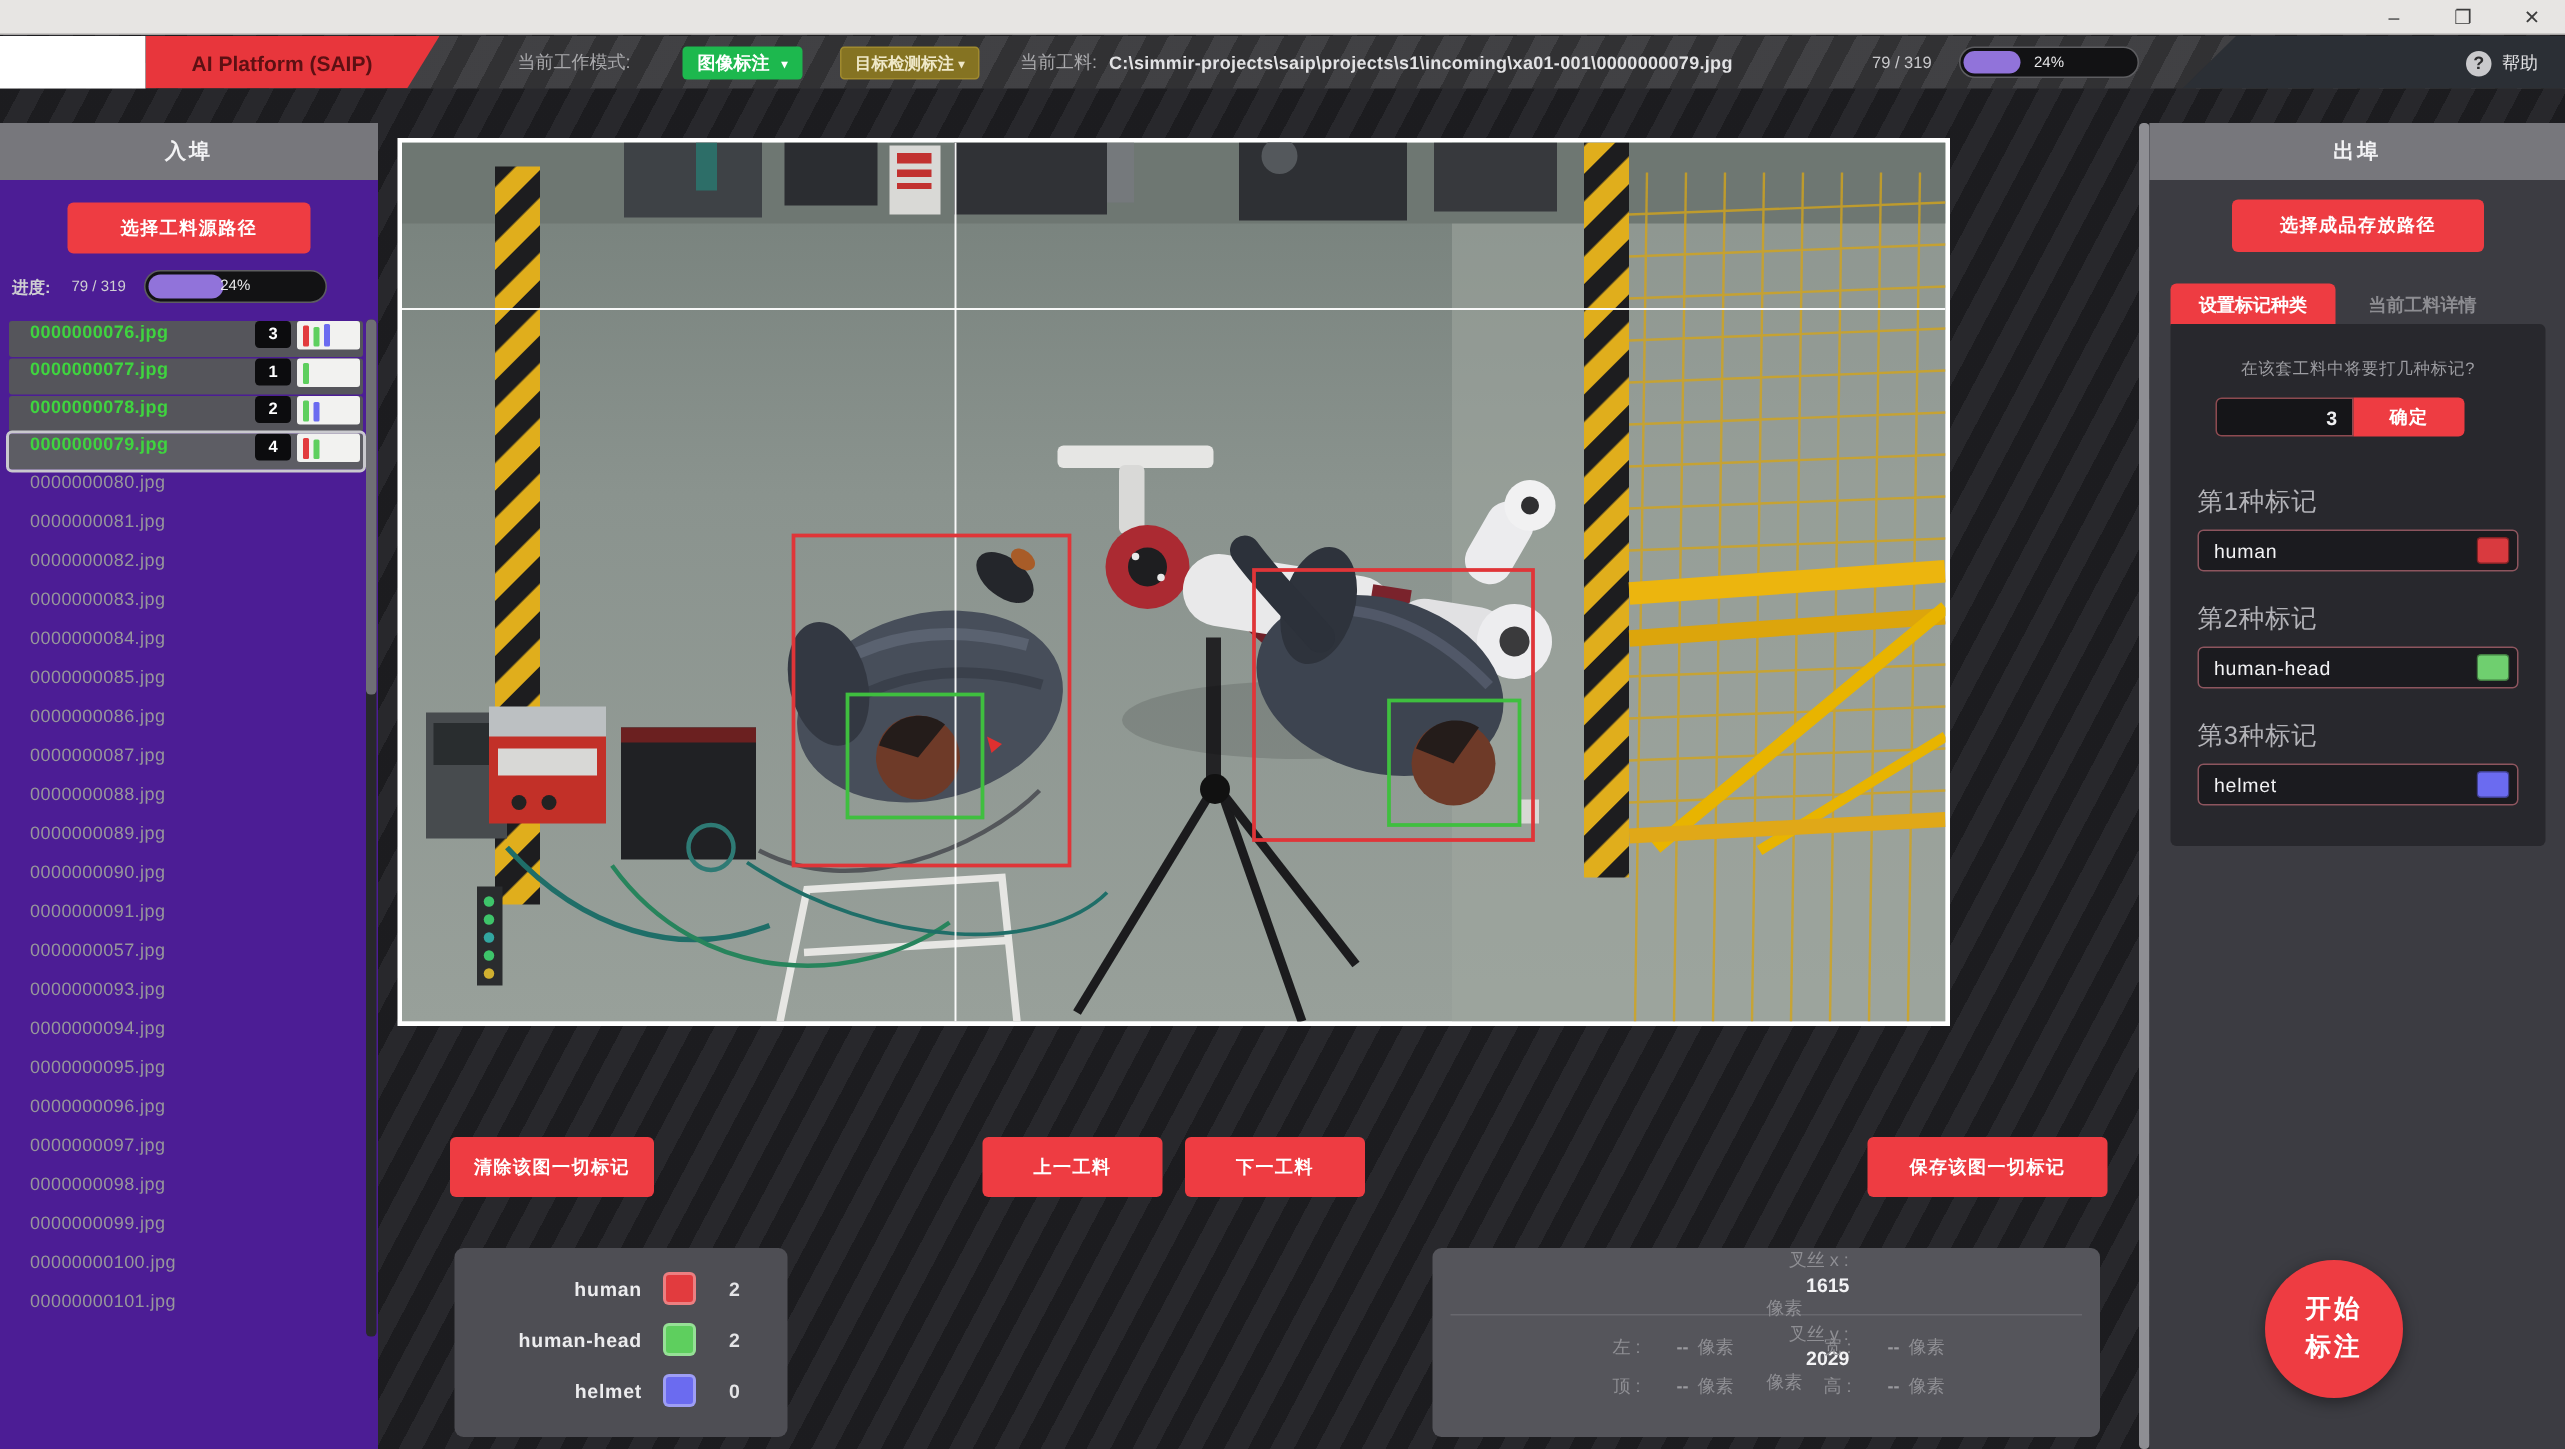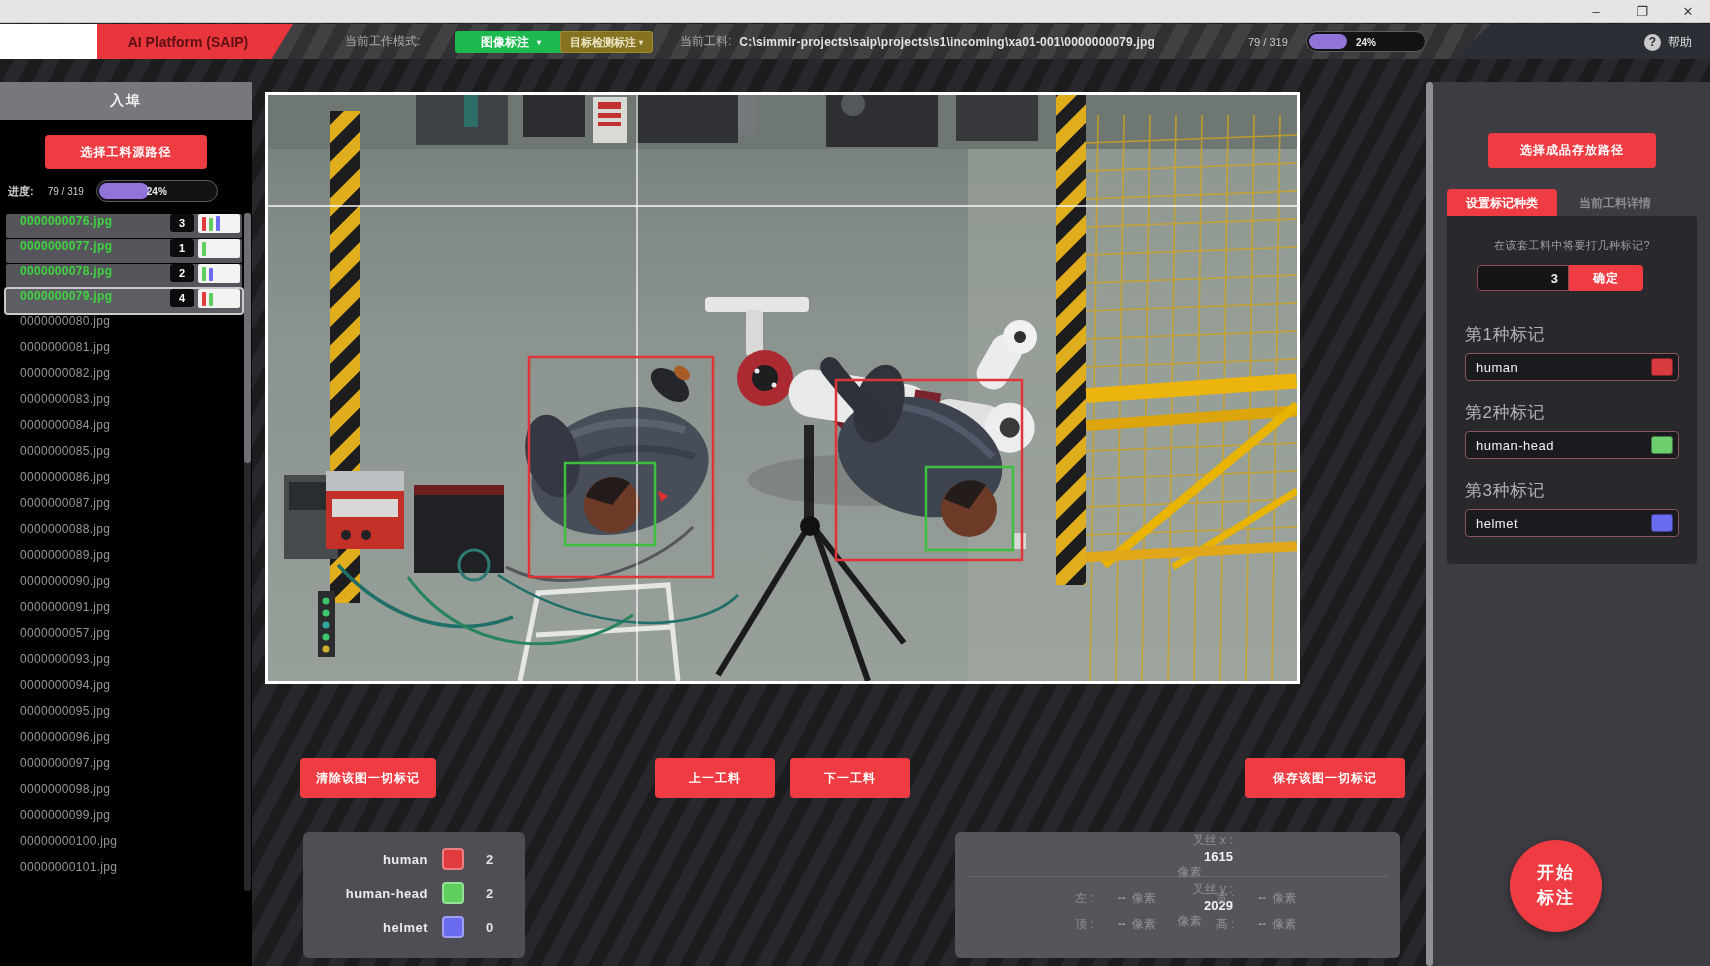--- a/index.html
+++ b/index.html
@@ -23,41 +23,41 @@
     background-image:repeating-linear-gradient(118deg, rgba(0,0,0,0.20) 0 13px, rgba(255,255,255,0.02) 13px 27px); }
   #logo-white { position:absolute; left:0; top:0; width:97px; height:35px; background:#ffffff; }
   #brand-banner { position:absolute; left:97px; top:0; width:196px; height:35px; background:#e8363c;
     clip-path:polygon(0 0,100% 0,89% 100%,0 100%);
     display:flex; align-items:center; justify-content:center; }
   #brand-banner span { color:#5d1013; font-weight:bold; font-size:14px; padding-right:14px; }
   .hdr-label { position:absolute; top:0; height:35px; display:flex; align-items:center; color:#a9a9ac; font-size:12px; }
   #mode-label { left:345px; }
   #file-row { left:680px; }
   #file-row .path { color:#e2e2e4; font-weight:bold; margin-left:8px; font-size:12px; letter-spacing:0.2px; }
-  #mode-primary { position:absolute; left:455px; top:7px; height:22px; padding:0 26px; background:#1db84e; border:none;
+  #mode-primary { position:absolute; left:455px; top:7px; height:22px; padding:0 10px; background:#1db84e; border:none;
     border-radius:3px; color:#fff; font-weight:bold; font-size:12px; display:flex; align-items:center; gap:8px; }
   #mode-secondary { position:absolute; left:560px; top:7px; height:22px; padding:0 9px; background:#857322; border:1px solid #a08a2e;
     border-radius:3px; color:#efe8c8; font-weight:bold; font-size:11px; display:flex; align-items:center; gap:3px; }
   .caret { font-size:8px; }
   #hdr-progress-text { position:absolute; left:1248px; top:0; height:35px; display:flex; align-items:center; color:#c9c9cc; font-size:11px; }
   .pill { background:#121214; border:1px solid #5d5d60; border-radius:11px; position:relative; overflow:hidden; }
   .pill .fill { position:absolute; left:2px; top:2px; bottom:2px; background:#9173da; border-radius:8px; }
-  .pill .pct { position:absolute; width:100%; text-align:center; top:50%; transform:translateY(-50%); color:#e8e8ea; font-size:10px; font-weight:bold; }
+  .pill .pct { position:absolute; width:100%; text-align:center; top:50%; transform:translateY(-50%); color:#e8e8ea; font-size:10px; font-weight:normal; }
   #hdr-pill { position:absolute; left:1306px; top:7px; width:120px; height:21px; }
   #hdr-pill .fill { width:38px; }
   #hdr-corner { position:absolute; right:0; top:0; width:255px; height:35px; background:#2b2f35; clip-path:polygon(14% 0,100% 0,100% 100%,0 100%); }
   #help-btn { position:absolute; right:18px; top:7px; height:22px; display:flex; align-items:center; gap:7px; color:#e0e0e2; font-size:12px; cursor:default; }
   #help-btn .qmark { width:17px; height:17px; border-radius:50%; background:#c9c9cc; color:#2c2c2e; font-weight:bold; font-size:12px; display:flex; align-items:center; justify-content:center; }
   
   .red-btn { background:#ee3c42; color:#fff; border:none; border-radius:4px; font-weight:bold; font-size:12px;
     display:flex; align-items:center; justify-content:center; letter-spacing:1px; }
   .panel-hdr { background:#77777c; color:#f2f2f4; font-size:14px; font-weight:bold; letter-spacing:2px;
     display:flex; align-items:center; justify-content:center; }
   
-  #left-sidebar { position:absolute; left:0; top:82px; width:252px; height:884px; background:#000000; }
+  #left-sidebar { position:absolute; left:0; top:82px; width:252px; height:884px; background:#4c1d95; }
   #left-hdr { position:absolute; left:0; top:0; width:252px; height:38px; }
   #left-select { position:absolute; left:45px; top:53px; width:162px; height:34px; }
   #left-progress { position:absolute; left:8px; top:98px; width:238px; height:22px; display:flex; align-items:center; }
   #left-progress .lab { color:#cfcfd2; font-size:11px; font-weight:bold; }
   #left-progress .cnt { color:#cfcfd2; font-size:10px; margin-left:14px; }
   #left-pill { position:relative; width:122px; height:22px; margin-left:12px; }
   #left-pill .fill { width:50px; }
   #file-list { position:absolute; left:4px; top:131px; width:240px; height:678px; overflow:hidden; }
   .file-row { height:26px; display:flex; align-items:flex-start; }
   .file-row.first { margin-top:-7px; }
@@ -483,20 +483,21 @@
       <span>高 :</span>
       <span class="sval">--</span>
       <span class="sunit">像素</span>
     </div>
   </div>
 </div>
 
 <div id="mid-divider"></div>
 
 <div id="right-sidebar">
+  <div id="right-hdr" class="panel-hdr">出埠</div>
   <button id="right-select" class="red-btn">选择成品存放路径</button>
   <div id="tab-active" class="tab">设置标记种类</div>
   <div id="tab-inactive" class="tab">当前工料详情</div>
   <div id="right-inner">
     <div id="question">在该套工料中将要打几种标记?</div>
     <div id="count-row">
       <div id="count-input">3</div>
       <button id="count-confirm" class="red-btn">确定</button>
     </div>
     <div id="label-groups">

